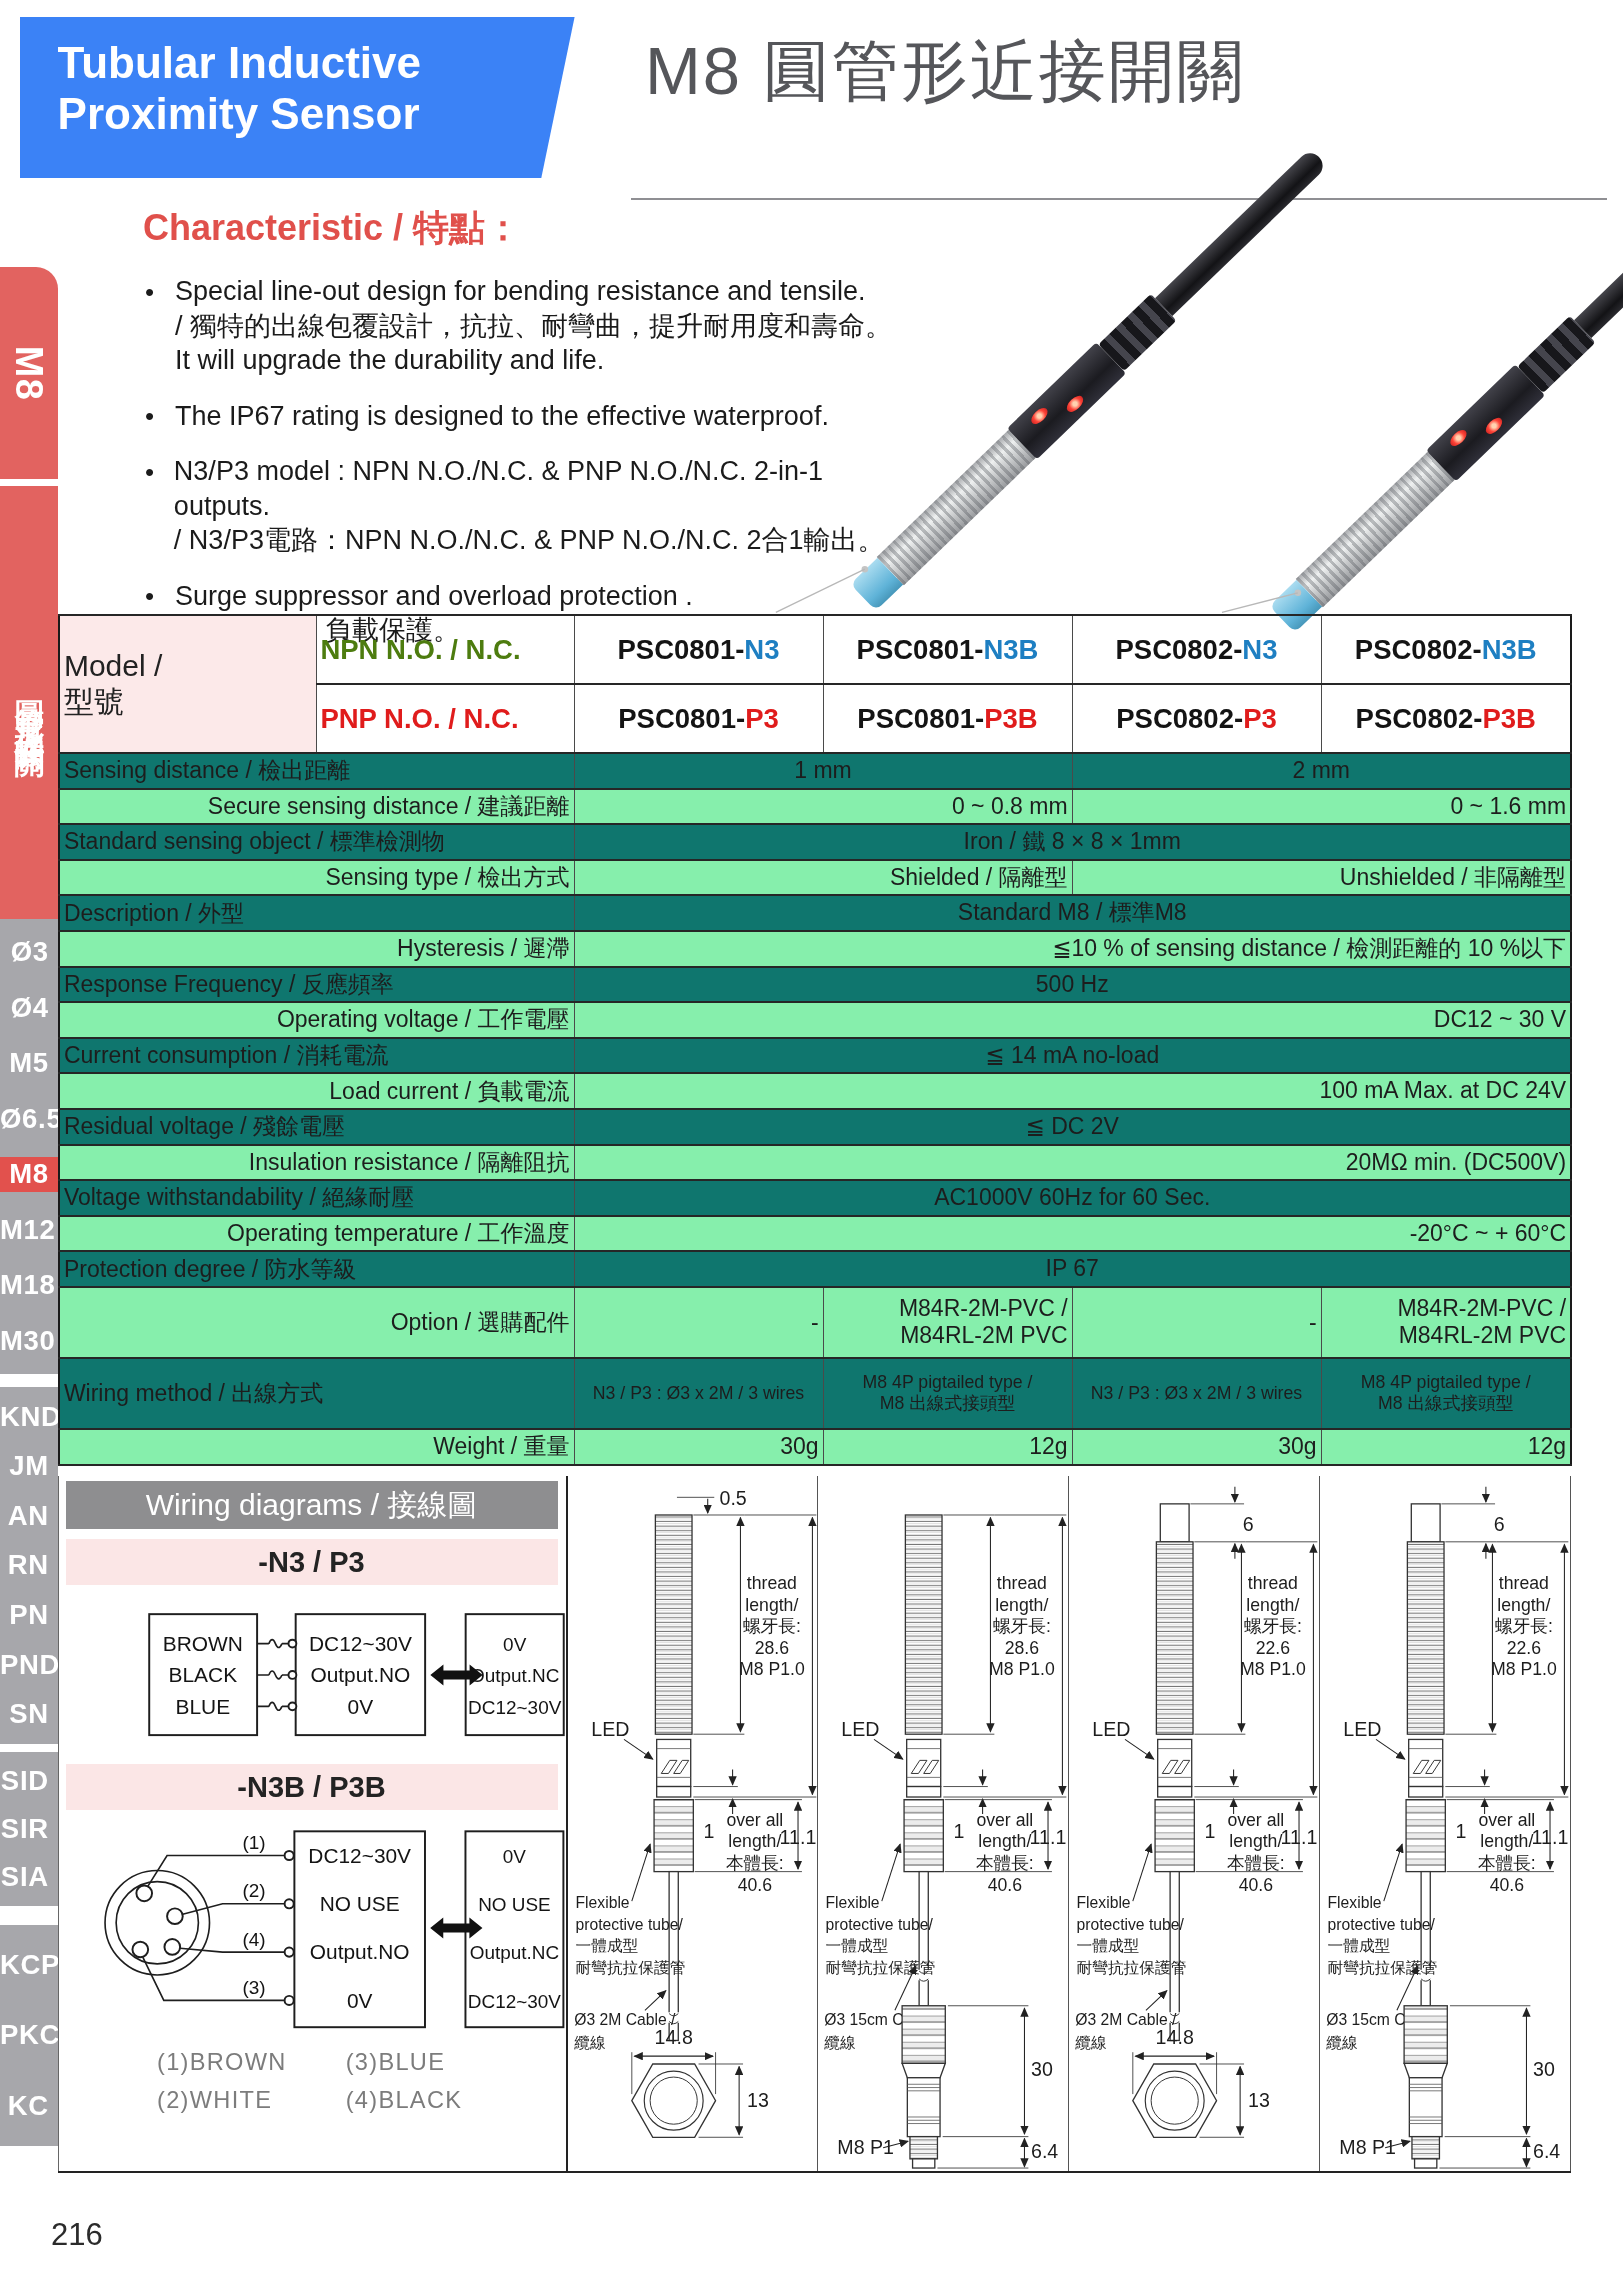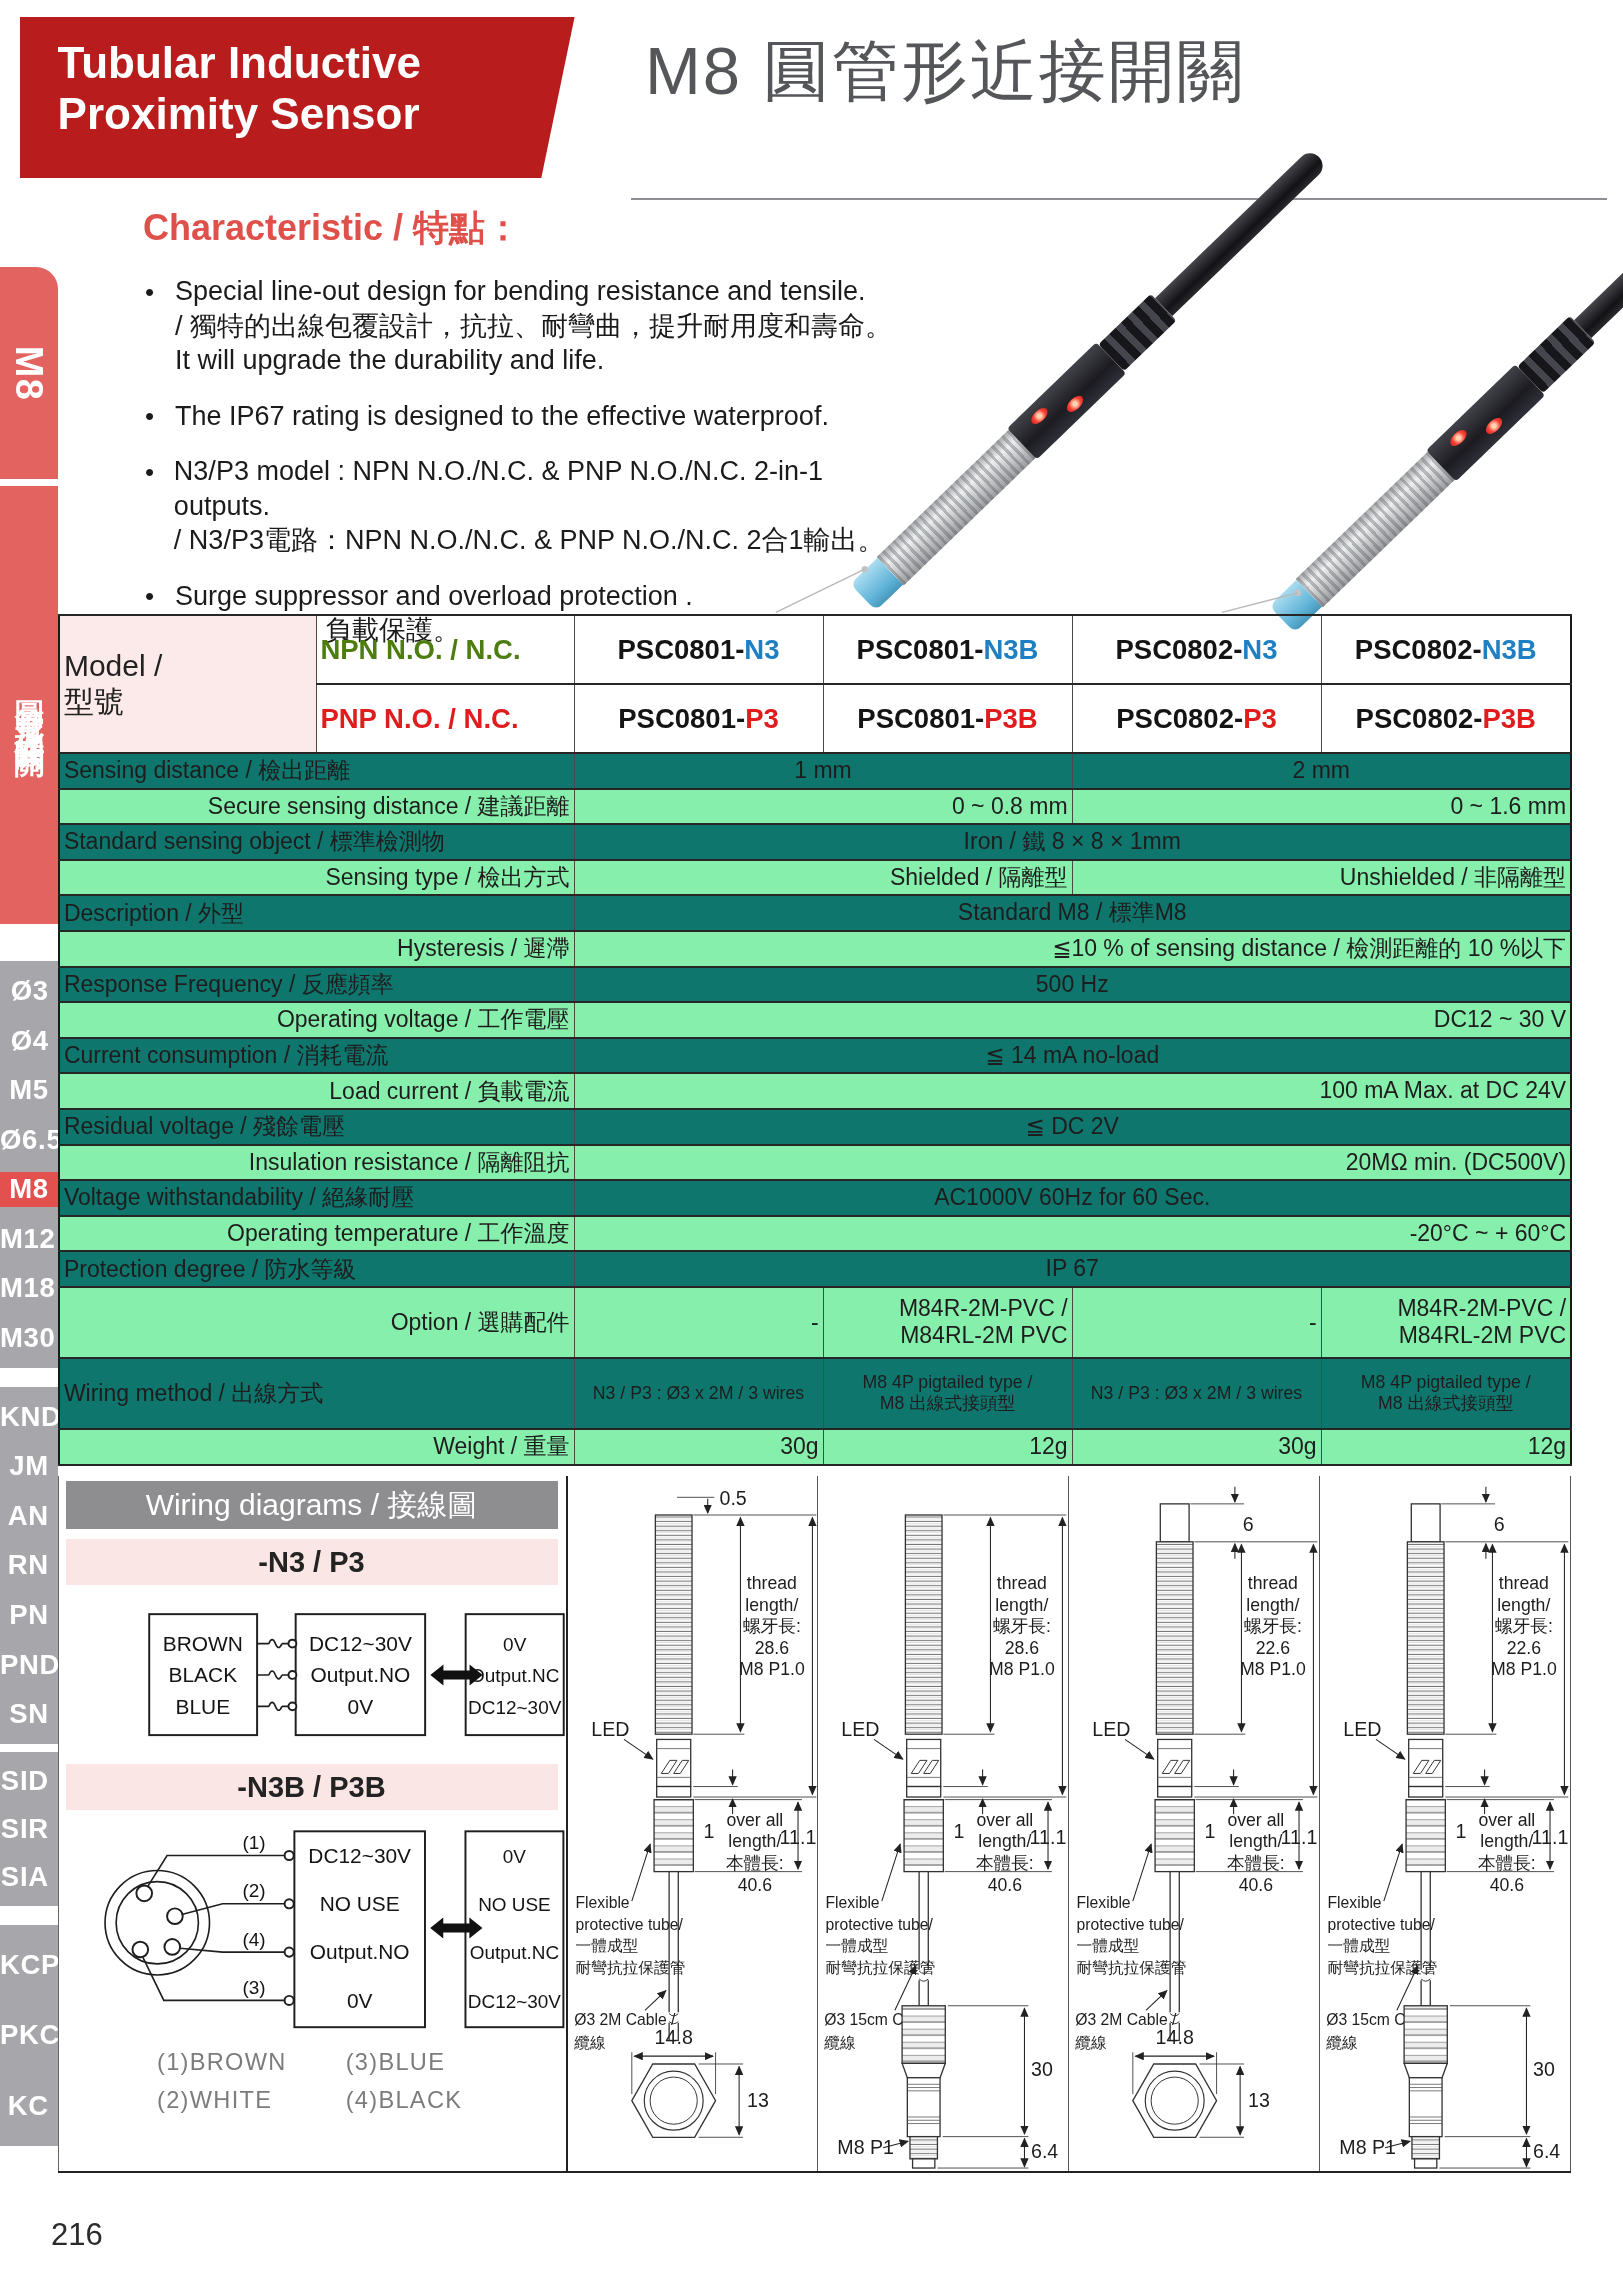--- a/index.html
+++ b/index.html
@@ -1,20 +1,20 @@
 <!DOCTYPE html>
 <html style="font-size:10.5px"><head>
 <meta charset="utf-8">
 <style>
   html,body{margin:0;padding:0;background:#f2f2f2;}
   .page{position:relative;width:1623px;height:2295px;background:#ffffff;overflow:hidden;
         font-family:"Liberation Sans","DejaVu Sans",sans-serif;color:#1b1b1b;}
 
   
-  .banner{position:absolute;left:19.6px;top:17px;width:555px;height:161px;background:#b91c1c;
+  .banner{position:absolute;left:19.6px;top:17px;width:555px;height:161px;background:#3b82f6;
           clip-path:polygon(0 0,100% 0,94% 100%,0 100%);color:#fff;font-weight:bold;
           font-size:44px;line-height:1.16;padding:19.6px 0 0 38px;box-sizing:border-box;}
   .page-title{position:absolute;left:645px;top:26px;font-size:67px;font-weight:400;
           color:#55565a;letter-spacing:2px;white-space:nowrap;}
   .title-rule{position:absolute;left:631px;top:198px;width:976px;height:2px;background:#8f8f93;}
 
   
   .char-head{position:absolute;left:143px;top:204px;font-size:36px;font-weight:bold;color:#e0504b;}
   .bullets{position:absolute;left:145px;top:274px;width:753px;}
   .bullet{display:flex;margin-bottom:21px;}
@@ -182,21 +182,21 @@
     <line x1="1984" y1="906" x2="1868" y2="936" stroke="#b8b8b8" stroke-width="2"></line>
   </svg>
 
   <div class="tab-m8">
     <span>M8</span>
   </div>
   <div class="tab-cn">
     <span>圓管形近接開關</span>
   </div>
   <div id="sb-groups">
-      <div class="sb-g" style="top: 961px; height: 407px;">
+      <div class="sb-g" style="top: 919px; height: 455px;">
         <div class="sb-item">Ø3</div>
         <div class="sb-item">Ø4</div>
         <div class="sb-item">M5</div>
         <div class="sb-item">Ø6.5</div>
         <div class="sb-item active">M8</div>
         <div class="sb-item">M12</div>
         <div class="sb-item">M18</div>
         <div class="sb-item">M30</div>
       </div>
       <div class="sb-g" style="top: 1387px; height: 357px;">

